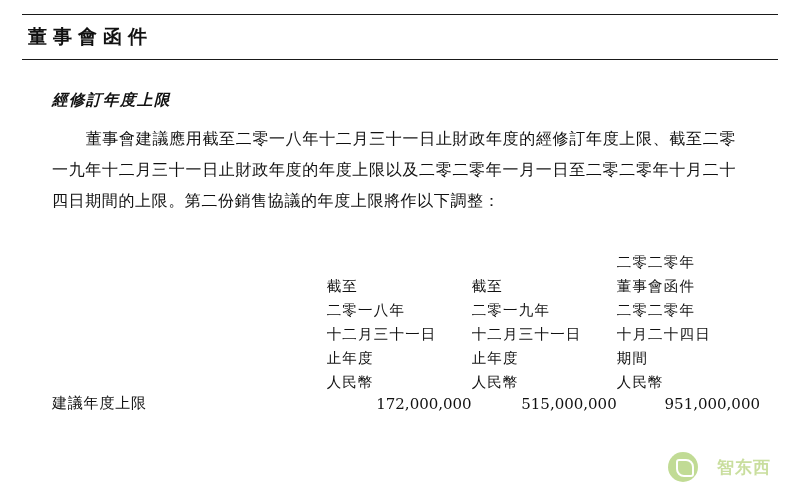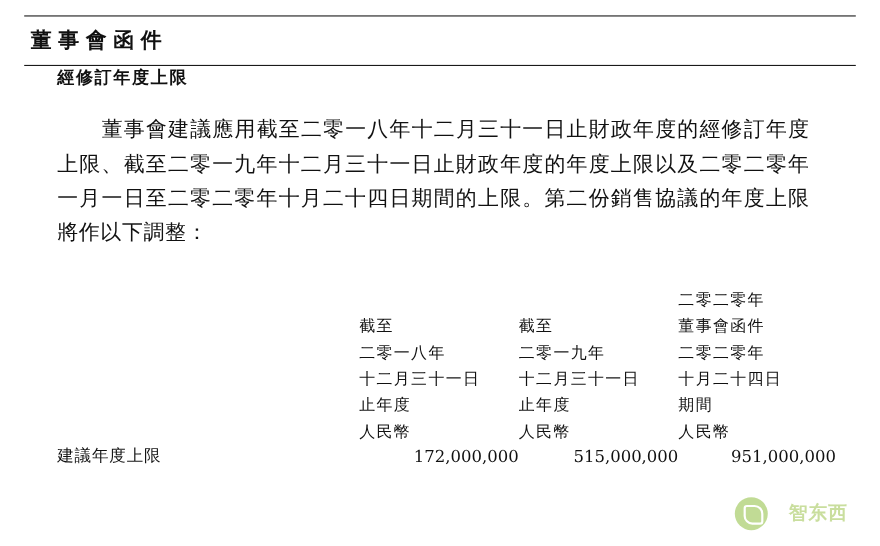--- a/index.html
+++ b/index.html
@@ -36,32 +36,34 @@
   .header-title {
     font-size: 19px;
     font-weight: bold;
     letter-spacing: 6px;
     text-indent: 6px;
     color: #111;
   }
 
   
   .section-heading {
+    margin-top: 30px;
     margin-left: 30px;
     font-size: 15.5px;
     font-weight: bold;
+    font-style: italic;
     letter-spacing: 1.5px;
   }
 
   
   .body-para {
-    margin-top: 22px;
+    margin-top: 12px;
     margin-left: 30px;
     margin-right: 42px;
-    font-size: 19px;
+    font-size: 16px;
     line-height: 31px;
     text-align: justify;
     letter-spacing: 0.6px;
   }
   .indent { display: inline-block; width: 2.1em; }
 
   
   .table-wrap {
     margin-top: 34px;
     margin-left: 30px;

